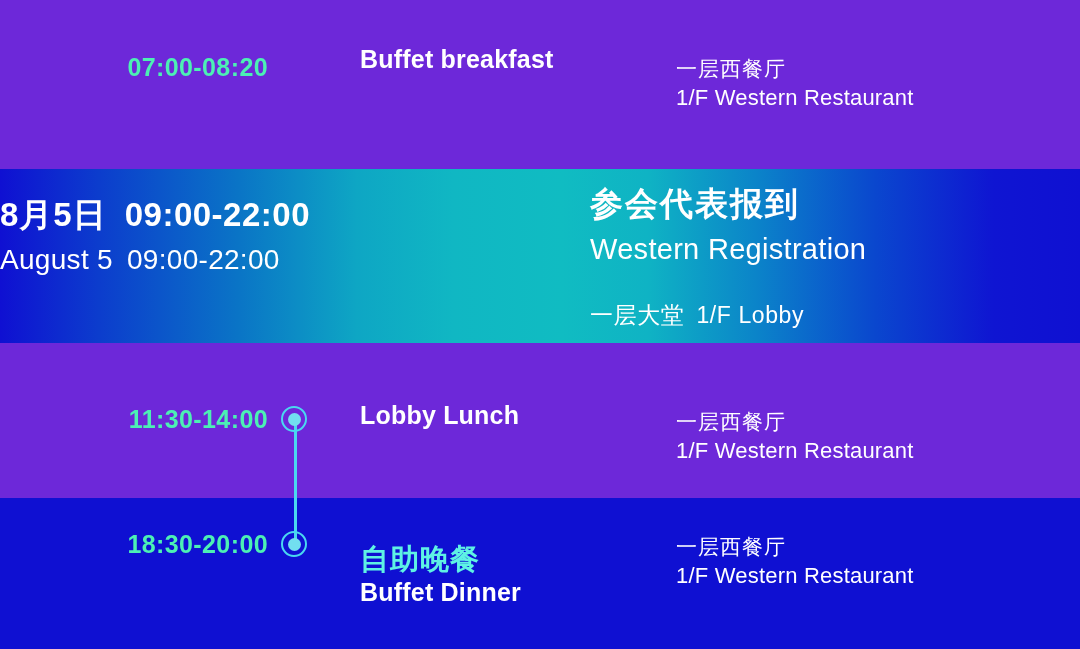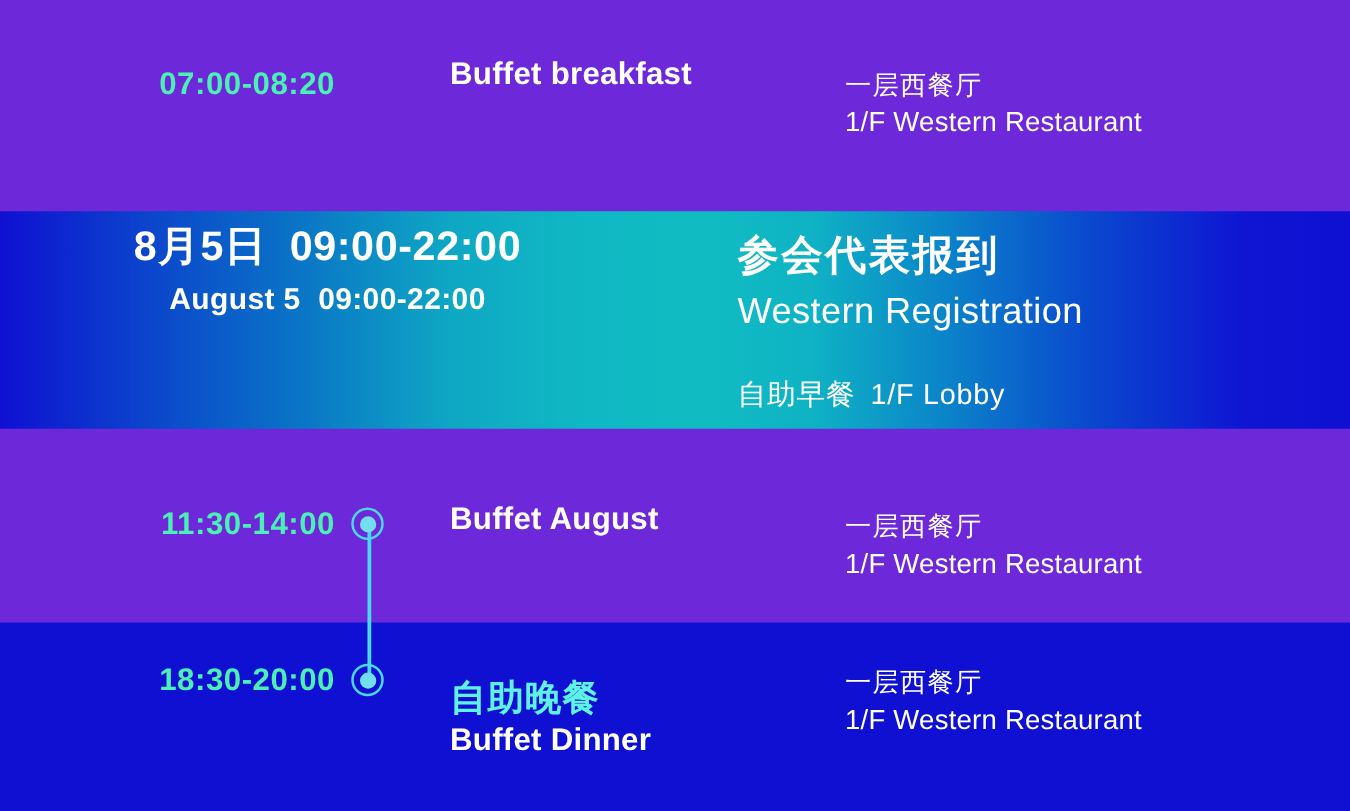--- a/index.html
+++ b/index.html
@@ -112,42 +112,42 @@
   
   #row-breakfast { top: 44px; }
   #row-breakfast .col-time  { top: 11px; }
   #row-breakfast .col-title { top: 0px; }
   #row-breakfast .col-venue { top: 11px; }
 
   
   .band-left {
     position: absolute;
     left: 0;
-    top: 176px;
+    top: 194px;
     width: 552px;
-    text-align: center;
+    text-align: left;
     padding-right: 28px;
     box-sizing: border-box;
   }
   .band-date-cn {
     color: #ffffff;
     font-size: 33px;
     font-weight: bold;
     letter-spacing: 1px;
     line-height: 1.25;
     white-space: nowrap;
   }
   .band-date-cn .band-date-time {
     margin-left: 18px;
     letter-spacing: 0.5px;
   }
   .band-date-en {
     color: #ffffff;
-    font-size: 24px;
-    font-weight: bold;
+    font-size: 28px;
+    font-weight: normal;
     letter-spacing: 0.3px;
     line-height: 1.3;
     white-space: nowrap;
     margin-top: 7px;
   }
   .band-date-en .band-date-time-en {
     margin-left: 14px;
   }
 
   .band-right {
@@ -266,35 +266,35 @@
       <span>August 5</span><span class="band-date-time-en">09:00-22:00</span>
     </div>
   </div>
 
   <div class="band-right">
     <div class="band-title-cn">参会代表报到</div>
     <div class="band-title-en">Western Registration</div>
   </div>
 
   <div class="band-venue">
-    <span>自助早餐</span><span class="band-venue-en">1/F Lobby</span>
+    <span>一层大堂</span><span class="band-venue-en">1/F Lobby</span>
   </div>
 
   <div id="timeline">
     <div class="timeline-line"></div>
     <div class="timeline-dot" id="timeline-dot-lunch"></div>
     <div class="timeline-dot" id="timeline-dot-dinner"></div>
   </div>
 
   <div class="row" id="row-lunch">
     <div class="col-time">
       <div class="time-text">11:30-14:00</div>
     </div>
     <div class="col-title">
-      <div class="title-en">Buffet August</div>
+      <div class="title-en">Lobby Lunch</div>
     </div>
     <div class="col-venue">
       <div class="venue-cn">一层西餐厅</div>
       <div class="venue-en">1/F Western Restaurant</div>
     </div>
   </div>
 
   <div class="row" id="row-dinner">
     <div class="col-time">
       <div class="time-text">18:30-20:00</div>

